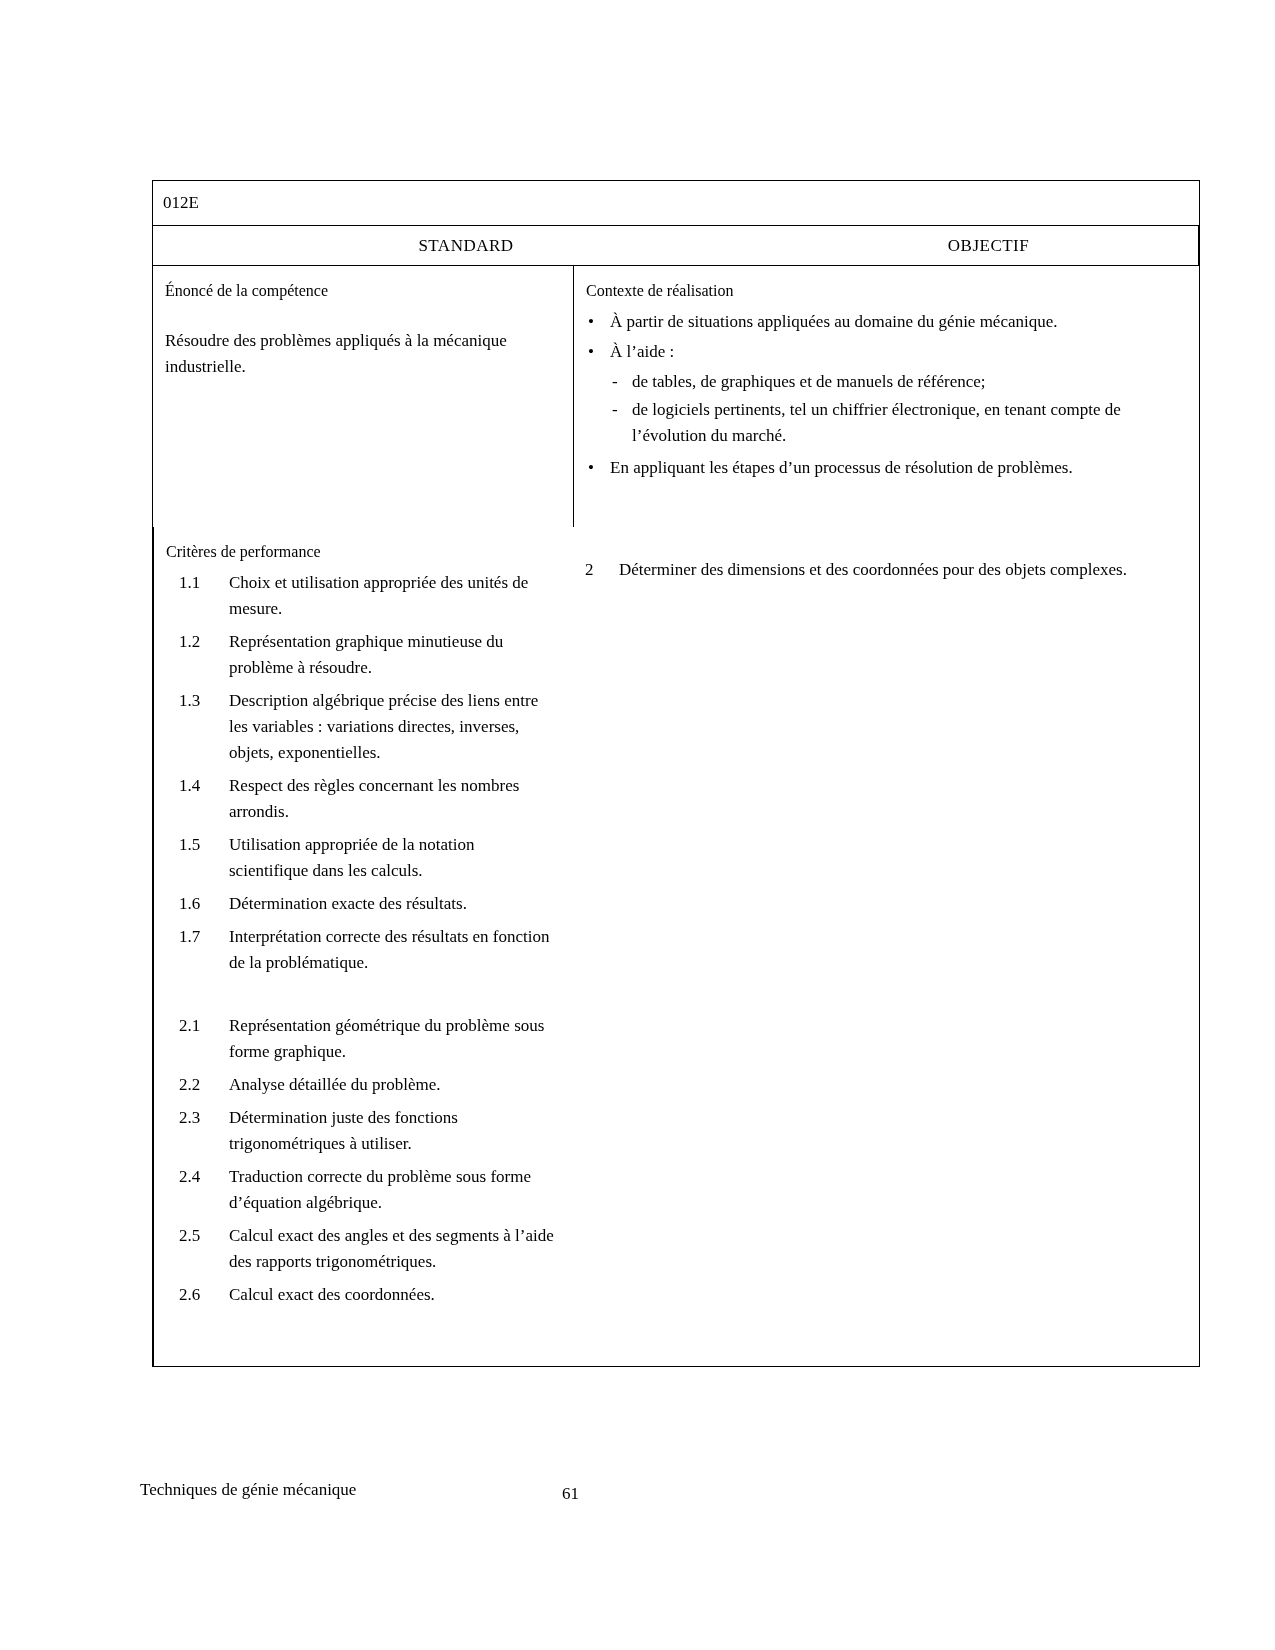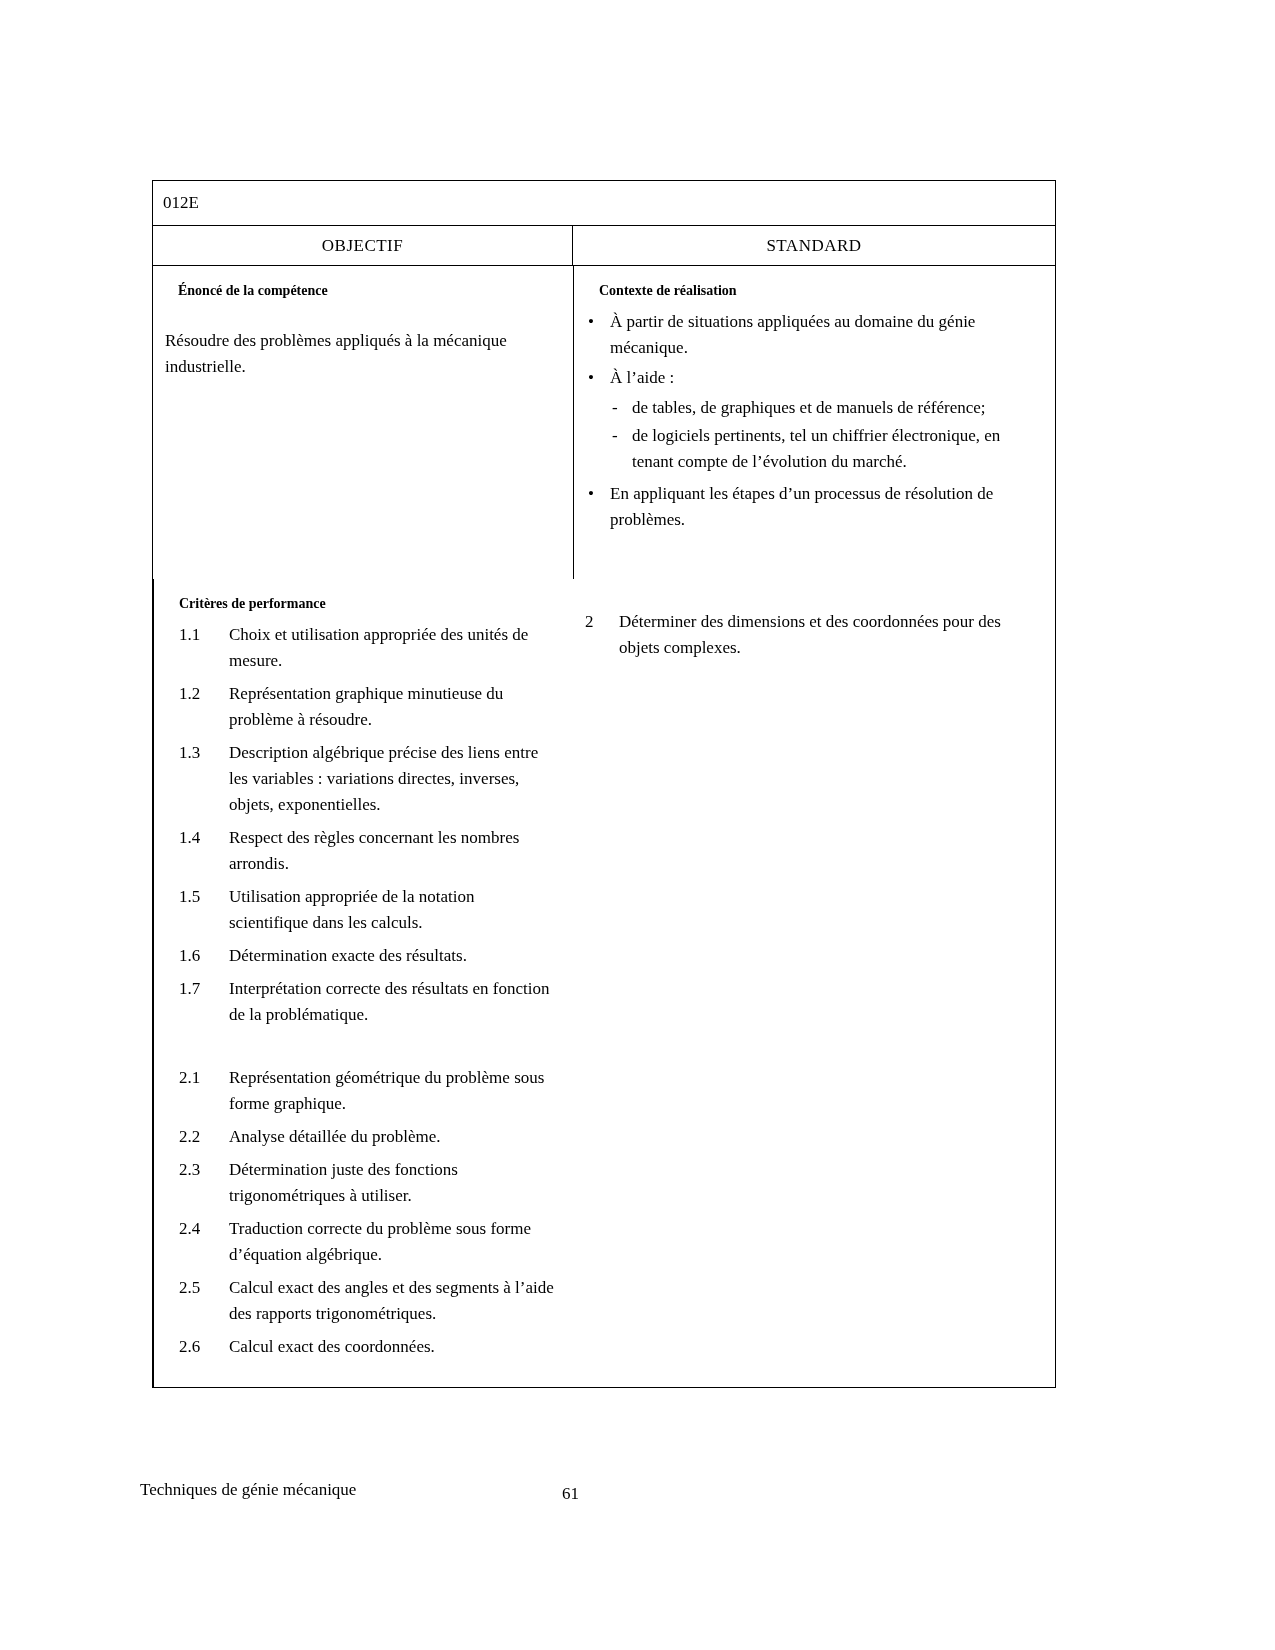--- a/index.html
+++ b/index.html
@@ -12,21 +12,21 @@
     color: #000000;
     font-family: "Liberation Serif", serif;
     font-size: 17px;
     line-height: 26px;
     overflow: hidden;
   }
   .doc-table {
     position: absolute;
     left: 152px;
     top: 180px;
-    width: 904px;
+    width: 1048px;
     border: 1.5px solid #000;
   }
   .row-code {
     height: 45px;
     padding: 9px 10px 0 10px;
     border-bottom: 1.5px solid #000;
   }
   .row-headers {
     display: flex;
     height: 40px;
@@ -43,21 +43,21 @@
   .body-grid {
     display: grid;
     grid-template-columns: 420px 1fr;
     grid-template-rows: auto auto 1fr;
     min-height: 1100px;
   }
   .cell { padding: 12px 18px 0 12px; }
   .cell.rightcol { border-left: 1.5px solid #000; padding-right: 16px; }
   .cell.r1 { padding-bottom: 42px; }
   .cell.r3 { padding-top: 30px; padding-bottom: 20px; }
-  .sec-title { font-weight: bold; font-size: 14px; margin-bottom: 5px; margin-left: 13px; }
+  .sec-title { font-weight: normal; font-size: 16px; margin-bottom: 5px; }
   .para { margin-bottom: 6px; margin-top: 24px; }
   .bullet-item { display: flex; margin: 0 0 4px 0; }
   .bullet-item .marker { width: 24px; flex-shrink: 0; padding-left: 2px; }
   .bullet-item .btext { flex: 1; }
   .dash-item { display: flex; margin: 0 0 2px 24px; }
   .dash-item .marker { width: 22px; flex-shrink: 0; padding-left: 2px; }
   .dash-item .btext { flex: 1; }
   .crit-item { display: flex; margin: 0 0 7px 13px; }
   .crit-item .num { width: 50px; flex-shrink: 0; }
   .crit-item .ctext { flex: 1; }
@@ -77,22 +77,22 @@
 
 <div class="page">
 
   <div class="doc-table">
 
     <div class="row-code">
       <span>012E</span>
     </div>
 
     <div class="row-headers">
+      <div class="hdr right">STANDARD</div>
       <div class="hdr left">OBJECTIF</div>
-      <div class="hdr right">STANDARD</div>
     </div>
 
     <div class="body-grid">
 
       <div class="cell leftcol r1">
         <div class="sec-title">Énoncé de la compétence</div>
         <p class="para">Résoudre des problèmes appliqués à la mécanique industrielle.</p>
       </div>
 
       <div class="cell rightcol r1">

